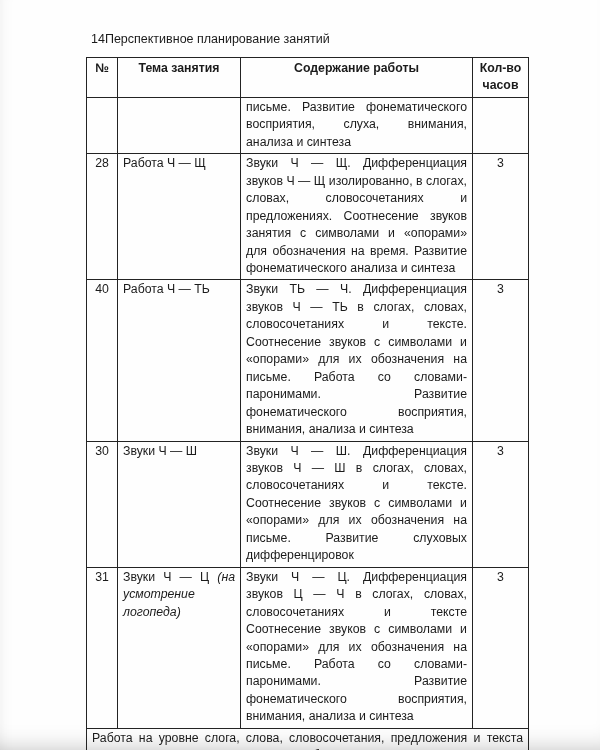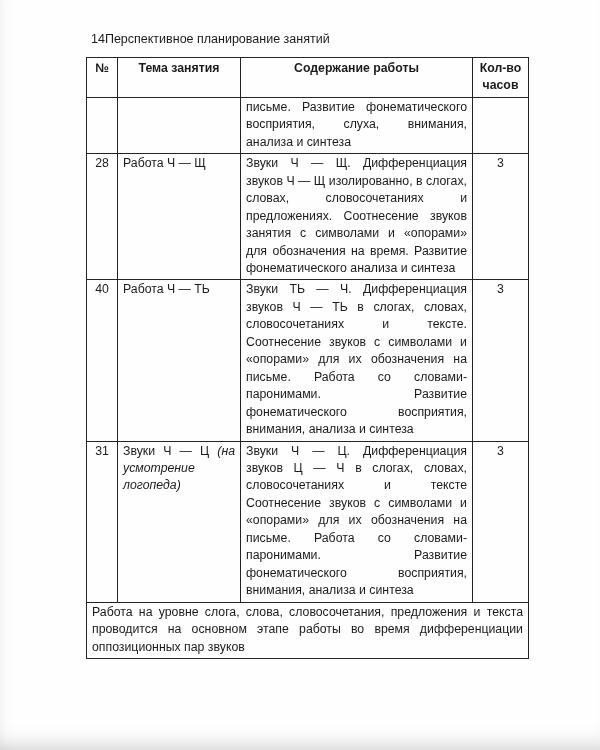--- a/index.html
+++ b/index.html
@@ -92,20 +92,26 @@
         <td class="cell-hours">3</td>
       </tr>
 
       <tr>
         <td class="cell-num">40</td>
         <td class="cell-topic">Работа Ч — ТЬ</td>
         <td class="cell-body">Звуки ТЬ — Ч. Дифференциация звуков Ч — ТЬ в слогах, словах, словосочетаниях и тексте. Соотнесение звуков с символами и «опорами» для их обозначения на письме. Работа со словами-паронимами. Развитие фонематического восприятия, внимания, анализа и синтеза</td>
         <td class="cell-hours">3</td>
       </tr>
 
+      <tr>
+        <td class="cell-num">30</td>
+        <td class="cell-topic">Звуки Ч — Ш</td>
+        <td class="cell-body">Звуки Ч — Ш. Дифференциация звуков Ч — Ш в слогах, словах, словосочетаниях и тексте. Соотнесение звуков с символами и «опорами» для их обозначения на письме. Развитие слуховых дифференцировок</td>
+        <td class="cell-hours">3</td>
+      </tr>
 
       <tr>
         <td class="cell-num">31</td>
         <td class="cell-topic"><span>Звуки Ч — Ц</span> <span class="italic">(на усмотрение логопеда)</span></td>
         <td class="cell-body">Звуки Ч — Ц. Дифференциация звуков Ц — Ч в слогах, словах, словосочетаниях и тексте Соотнесение звуков с символами и «опорами» для их обозначения на письме. Работа со словами-паронимами. Развитие фонематического восприятия, внимания, анализа и синтеза</td>
         <td class="cell-hours">3</td>
       </tr>
 
       <tr>
         <td class="note-row" colspan="4">Работа на уровне слога, слова, словосочетания, предложения и текста проводится на основном этапе работы во время дифференциации оппозиционных пар звуков</td>

